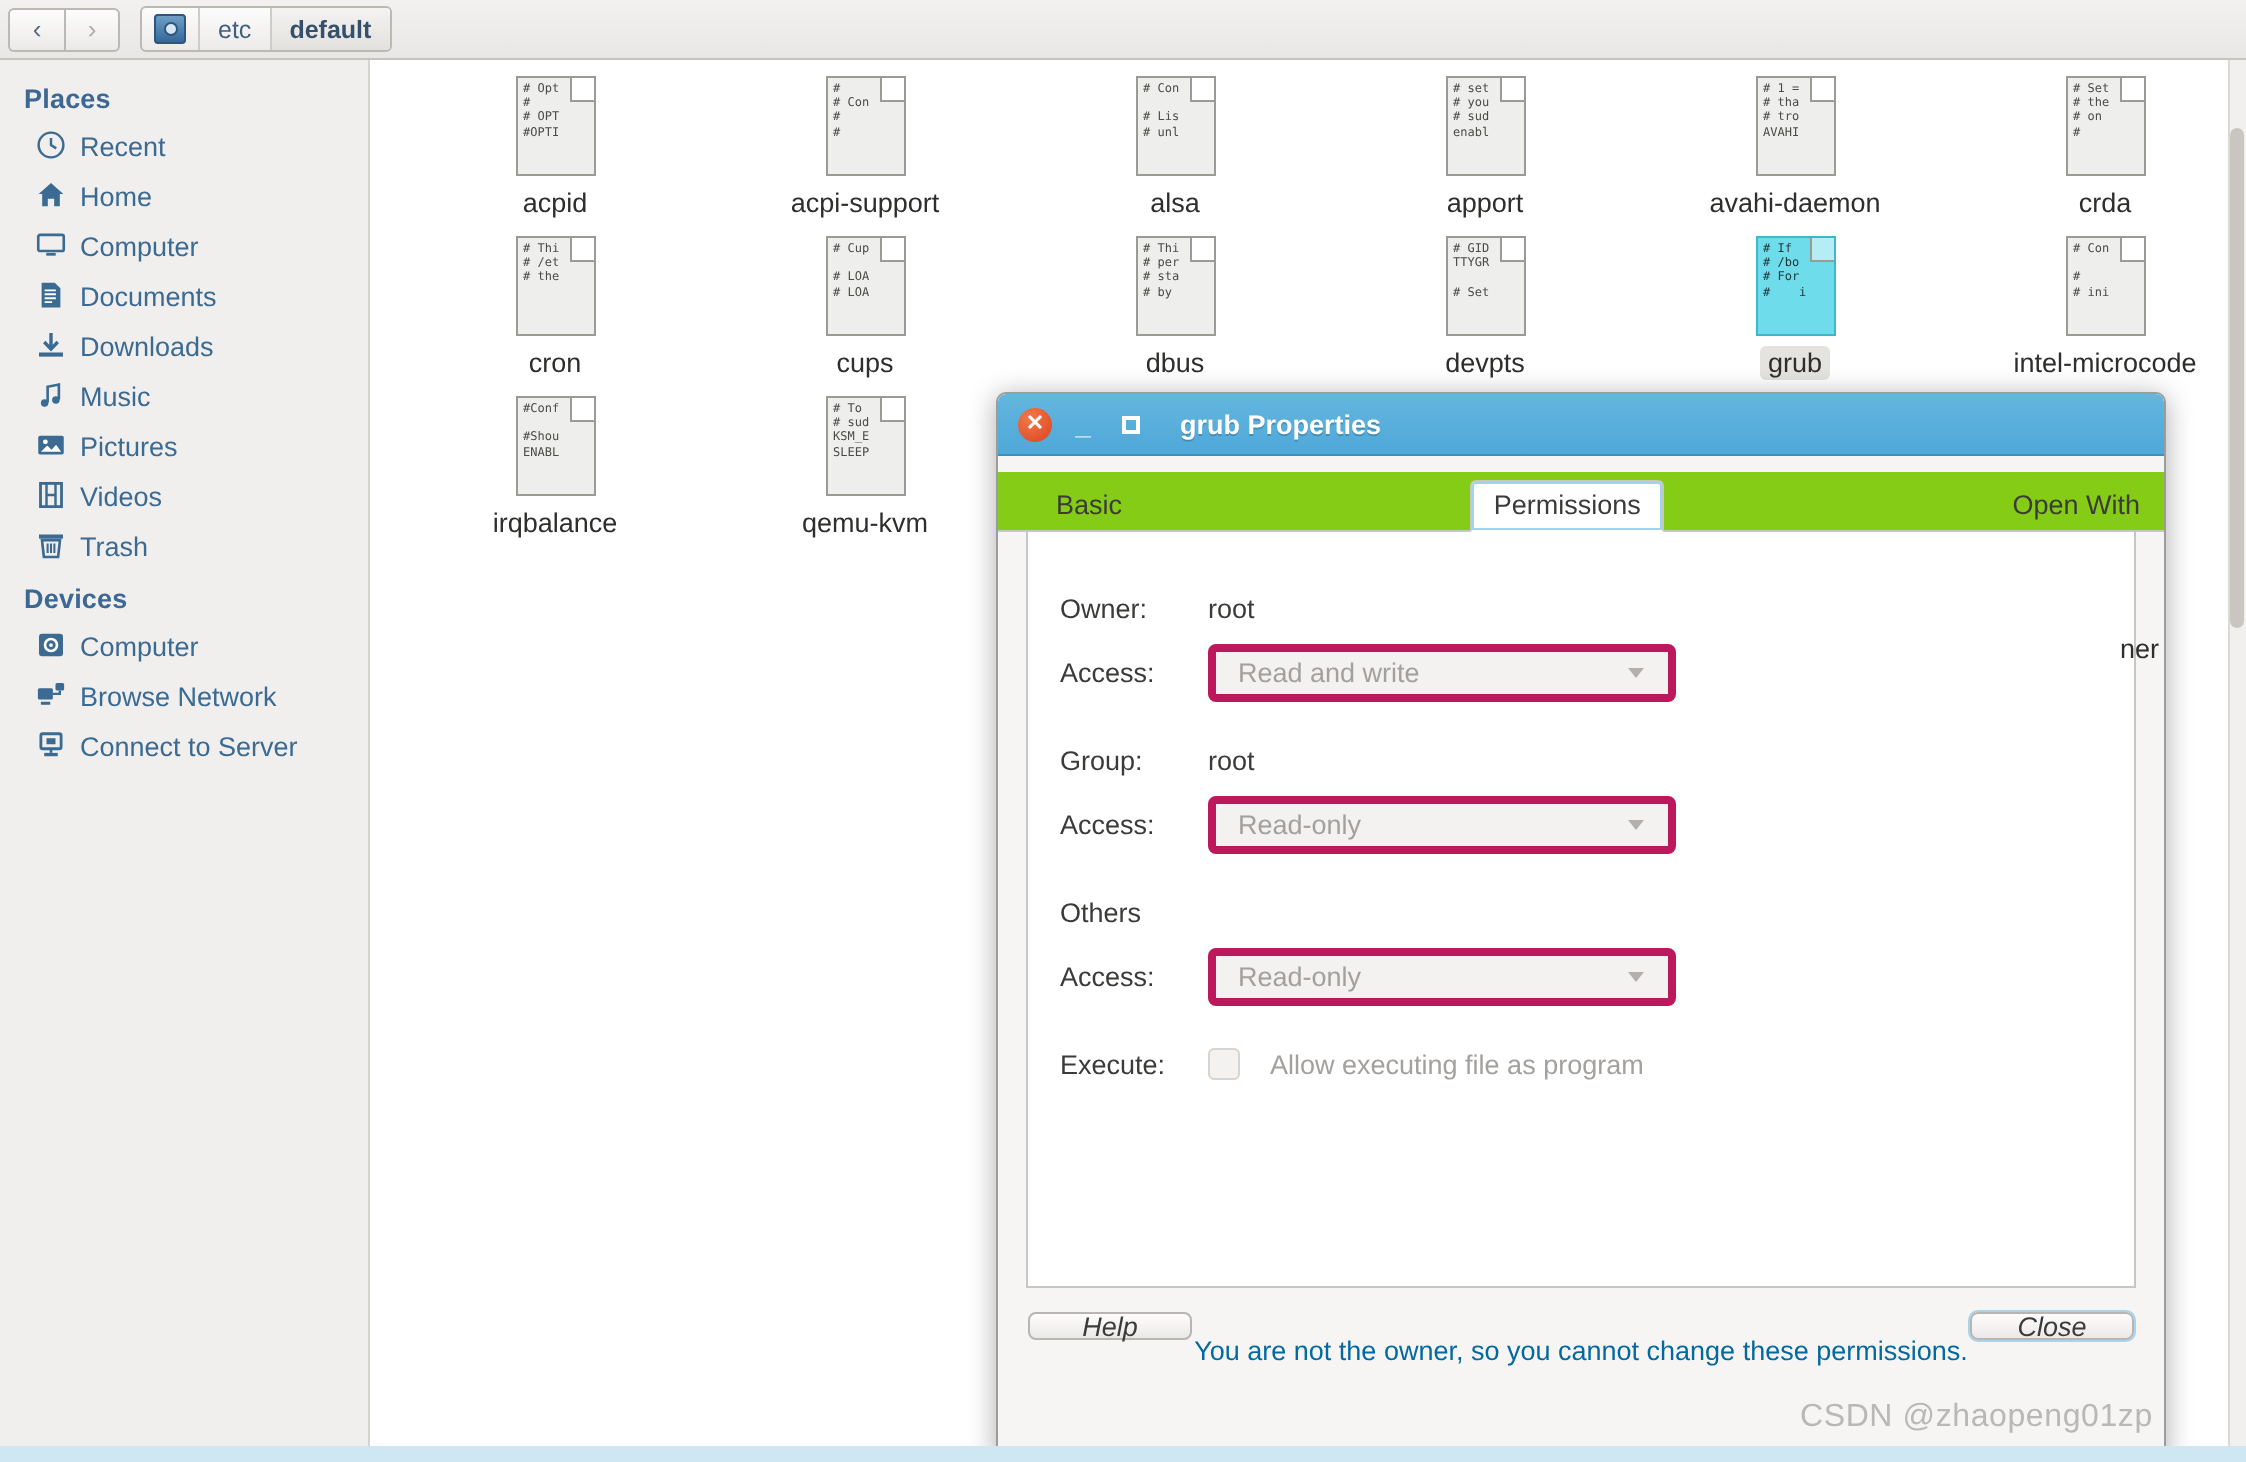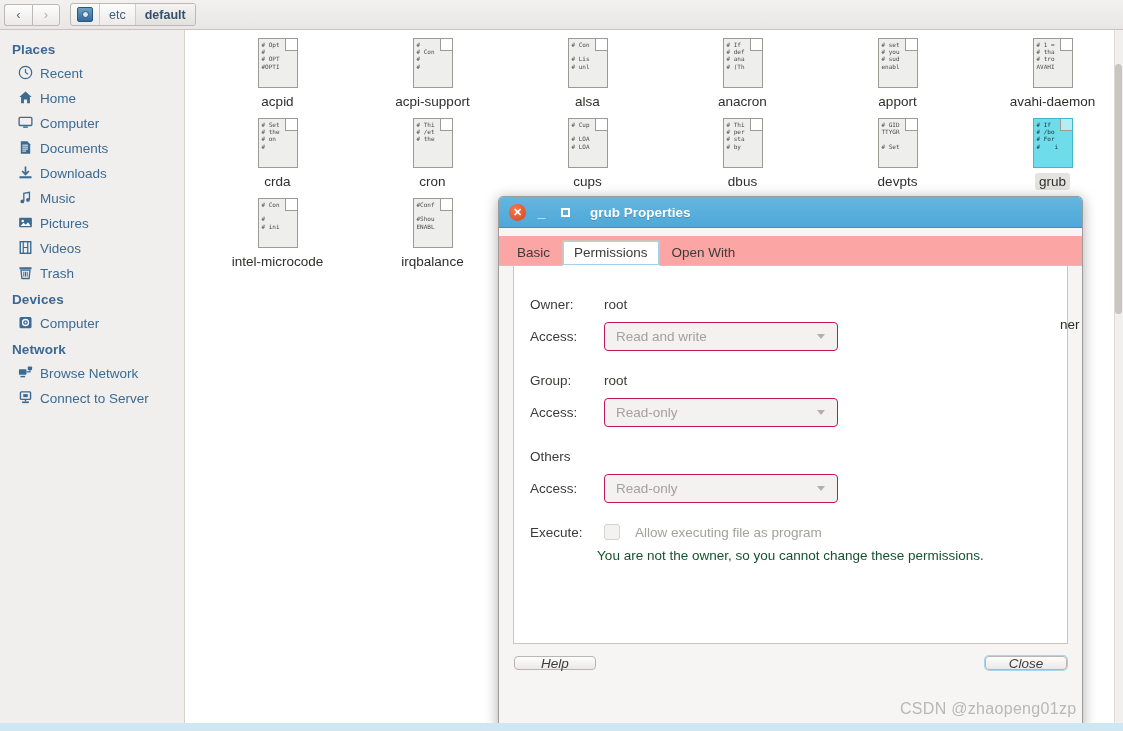--- a/index.html
+++ b/index.html
@@ -150,22 +150,22 @@
     color: #ffffff; font-size: 10px;
   }
   .wmax i { display: block; width: 9px; height: 9px; border: 2px solid #ffffff; }
   .wtitle {
     margin-left: 9px; color: #ffffff; font-weight: bold;
     font-size: 13.5px; text-shadow: 0 1px 0 rgba(0,0,0,.18);
   }
 
   .tabstrip {
     display: flex; align-items: flex-end; height: 30px;
-    padding-left: 6px; background: #fca5a5;
-    border-bottom: 1px solid #c8c5c2; margin-top: 8px;
+    padding-left: 17px; background: #84cc16;
+    border-bottom: 1px solid #c8c5c2; margin-top: 8px; justify-content: space-between;
   }
   .tab {
     padding: 4px 11px 5px; font-size: 13.5px; color: #3b3b39;
     border: 1px solid transparent; position: relative; top: 1px;
   }
   .tab.active {
     background: #ffffff; border: 1px solid #c8c5c2; border-bottom-color: #ffffff;
     border-radius: 3px 3px 0 0;
     box-shadow: 0 0 0 1px #9fd3ee inset;
   }
@@ -175,39 +175,40 @@
     padding: 22px 0 0 0;
   }
   .formrow {
     display: flex; align-items: center; height: 32px; padding-left: 16px;
   }
   .flabel {
     width: 74px; font-size: 13.5px; color: #3b3b39; text-align: left;
   }
   .fvalue { font-size: 13.5px; color: #3b3b39; }
   .combo {
-    width: 234px; height: 29px; border: 1px solid #be185d; border-radius: 4px;
+    width: 234px; height: 29px; border: 4px solid #be185d; border-radius: 4px;
     background: #f3f2f1; display: flex; align-items: center;
     padding: 0 8px 0 11px; justify-content: space-between;
   }
   .combo span { font-size: 13.5px; color: #a4a09d; }
   .combo .arrow {
     width: 0; height: 0; border-left: 4.5px solid transparent;
     border-right: 4.5px solid transparent; border-top: 5px solid #b3afac;
     margin-right: 4px;
   }
   .spacer { height: 12px; }
   .chkrow { display: flex; align-items: center; gap: 15px; }
   .chkbox {
     width: 16px; height: 16px; border: 1px solid #d6d3d0;
     border-radius: 3px; background: #f3f2f1;
   }
   .chklabel { font-size: 13.5px; color: #a4a09d; }
   .notice {
-    text-align: center; font-size: 13.5px; color: #14532d;
+    text-align: center; font-size: 13.5px; color: #0369a1;
+    margin-top: 120px;
   }
   .btnrow {
     display: flex; align-items: center; justify-content: space-between;
     padding: 12px 15px 0 15px;
   }
   .btn {
     min-width: 82px; height: 14px; padding: 0 16px;
     background: linear-gradient(#fdfdfd, #ebe9e7);
     border: 1px solid #b9b5b1; border-radius: 4px;
     font-size: 13.5px; color: #3b3b39;
@@ -349,21 +350,20 @@
       <span>
         <svg width="15" height="15" viewBox="0 0 16 16">
             <rect x="1.6" y="2" width="12.8" height="12" rx="1.6" fill="#3b6a93"></rect>
             <circle cx="8" cy="8" r="3.2" fill="none" stroke="#ffffff" stroke-width="1.4"></circle>
             <circle cx="8" cy="8" r="1" fill="#ffffff"></circle>
           </svg>
       </span>
       <span>Computer</span>
     </div>
 
-    <div class="side-head">Network</div>
 
     <div class="side-item">
       <span>
         <svg width="15" height="15" viewBox="0 0 16 16">
             <rect x="1" y="4.4" width="8" height="6" rx=".8" fill="#3b6a93"></rect>
             <rect x="10.4" y="1.6" width="4.6" height="4" rx=".8" fill="#3b6a93"></rect>
             <path d="M9 7.4h3.7v-1.8" stroke="#3b6a93" stroke-width="1.3" fill="none"></path>
             <rect x="2.6" y="11.6" width="5" height="1.6" fill="#3b6a93"></rect>
           </svg>
       </span>
@@ -407,30 +407,20 @@
         </div>
         <div class="cell">
           <div class="doc">
             <div class="lines"># Con
 
 # Lis
 # unl</div>
             <div class="fold"></div>
           </div>
           <div class="fname">alsa</div>
-        </div>
-        <div class="cell">
-          <div class="doc">
-            <div class="lines"># If
-# def
-# ana
-# (Th</div>
-            <div class="fold"></div>
-          </div>
-          <div class="fname">anacron</div>
         </div>
         <div class="cell">
           <div class="doc">
             <div class="lines"># set
 # you
 # sud
 enabl</div>
             <div class="fold"></div>
           </div>
           <div class="fname">apport</div>

